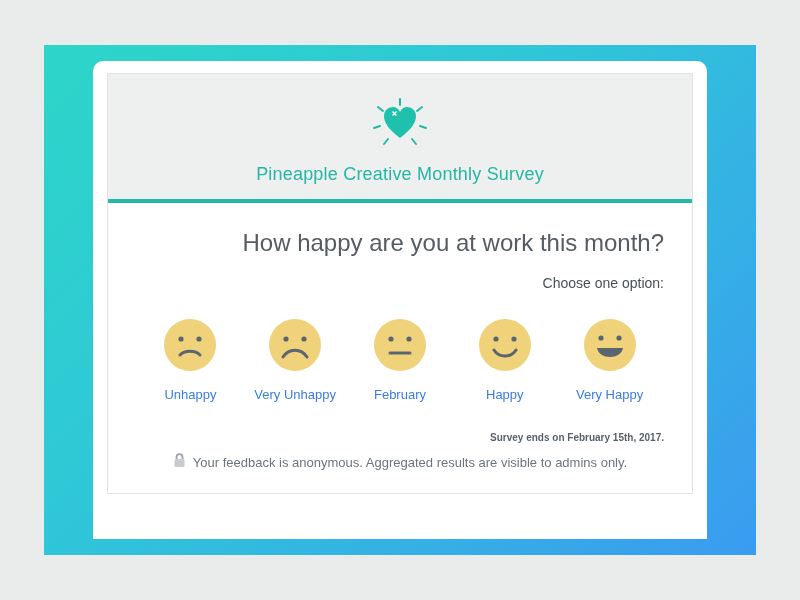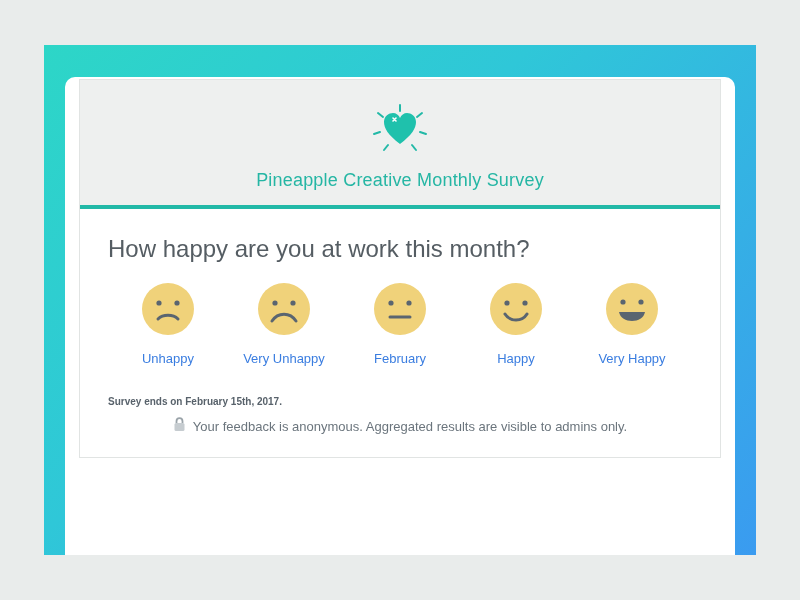--- a/index.html
+++ b/index.html
@@ -1,23 +1,23 @@
 <!DOCTYPE html>
 <html><head>
 <meta charset="utf-8">
 <style>
   html,body{margin:0;padding:0;width:800px;height:600px;font-family:-apple-system,BlinkMacSystemFont,"Segoe UI",Helvetica,Arial,sans-serif;}
   .stage{width:800px;height:600px;background:#e9eceb;display:flex;align-items:center;justify-content:center;}
   .gradient{width:712px;height:510px;background:linear-gradient(135deg,#2dd6c7 0%,#2fc7d8 40%,#3a9bf0 100%);display:flex;justify-content:center;}
-  .card-outer{width:670px;background:#fff;border-radius:10px 10px 0 0;margin-top:32px;padding:2px 14px 0 14px;box-sizing:border-box;overflow:hidden;height:478px;}
+  .card-outer{width:614px;background:#fff;border-radius:10px 10px 0 0;margin-top:16px;padding:12px 14px 0 14px;box-sizing:border-box;overflow:hidden;height:478px;}
   .card-inner{background:#eef0ef;border:1px solid #e1e4e3;}
   .banner{padding:24px 10px 14px 10px;text-align:center;}
   .banner-title{color:#25b6a4;font-size:18px;letter-spacing:.2px;margin-top:10px;}
   .divider{height:4px;background:#22b9a7;margin:0;}
-  .content{background:#fff;padding:26px 28px 22px 28px;text-align:left;}
+  .content{background:#fff;padding:26px 28px 22px 28px;text-align:right;}
   .question{color:#555d63;font-size:24px;font-weight:400;margin:0 0 18px 0;}
   .instruction{color:#46515a;font-size:14px;margin:0 0 26px 0;}
   .options{display:flex;justify-content:space-between;gap:4px;margin:0 4px 30px 4px;}
   .option{flex:1;display:flex;flex-direction:column;align-items:center;cursor:pointer;}
   .face{width:56px;height:56px;}
   .option-label{color:#3a7de0;font-size:13px;margin-top:10px;white-space:nowrap;}
   .deadline{color:#58626b;font-size:10px;font-weight:600;margin:0 0 10px 0;}
   .privacy{display:flex;align-items:center;justify-content:center;gap:7px;color:#6b757d;font-size:13px;}
   .lock-icon{display:inline-block;}
   .heart-wrap{display:inline-block;position:relative;width:68px;height:52px;}
@@ -47,20 +47,21 @@
               <path d="M27 14 L30 17 M30 14 L27 17" stroke="#ffffff" stroke-width="1.6" stroke-linecap="round"></path>
             </svg>
           </span>
           <div class="banner-title">Pineapple Creative Monthly Survey</div>
         </div>
 
         <div class="divider"></div>
 
         <div class="content">
           <h1 class="question">How happy are you at work this month?</h1>
+          <p class="instruction">Choose one option:</p>
 
           <div class="options">
 
             <div class="option">
               <span>
                 <svg class="face" viewBox="0 0 56 56">
                     <circle cx="28" cy="28" r="26" fill="#f0d27a"></circle>
                     <circle cx="19" cy="22" r="2.6" fill="#5a6570"></circle>
                     <circle cx="37" cy="22" r="2.6" fill="#5a6570"></circle>
                     <path d="M18 38 C23 33 33 33 38 38" stroke="#5a6570" stroke-width="3" fill="none" stroke-linecap="round"></path>

